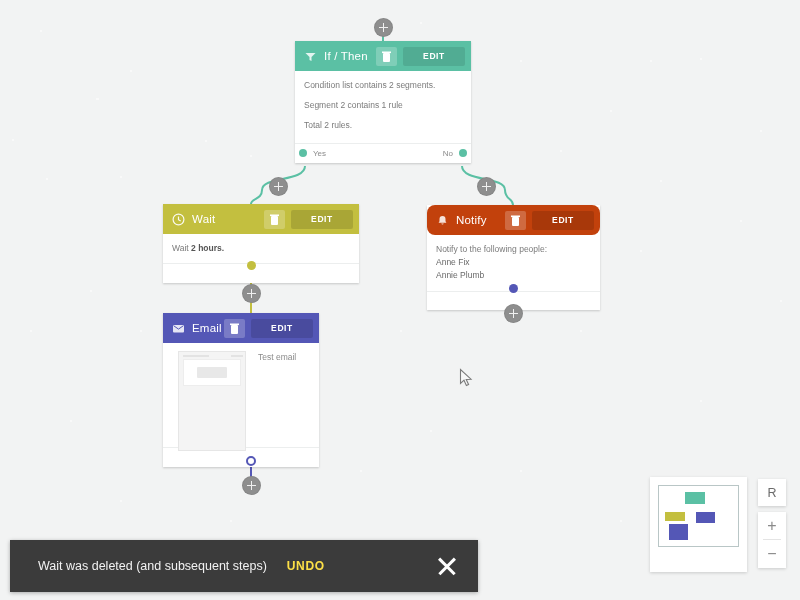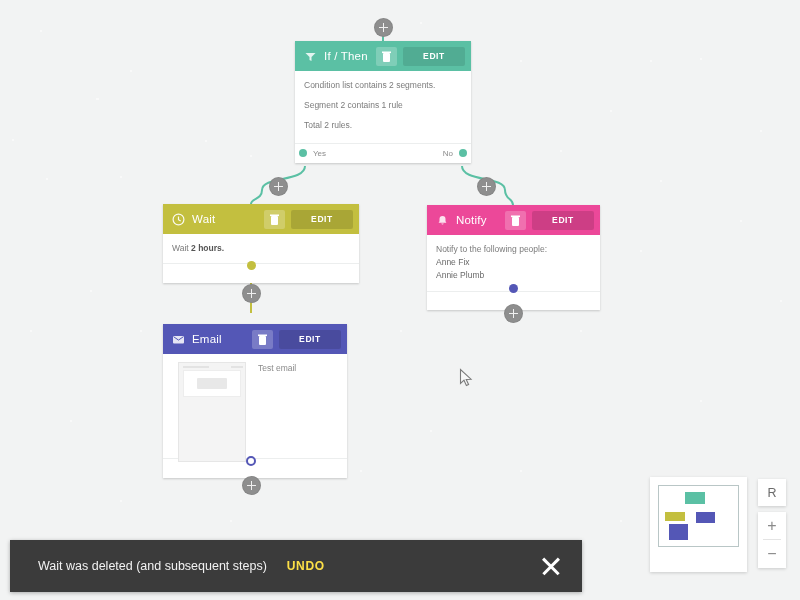--- a/index.html
+++ b/index.html
@@ -100,26 +100,26 @@
     background: #5bc0a4; display: inline-block;
   }
 
   
   #node-wait { left: 163px; top: 204px; width: 196px; }
   #node-wait .node-header { background: #c3bf3f; }
   #node-wait .out-row { border-top: 1px solid #eceeee; height: 19px; }
 
   
   #node-notify { left: 427px; top: 205px; width: 173px; }
-  #node-notify .node-header { background: #ec4899; }
+  #node-notify .node-header { background: #c2410c; border-radius: 8px; }
   #node-notify .people { color: #6a6a6a; }
   #node-notify .out-row { border-top: 1px solid #eceeee; height: 18px; }
 
   
-  #node-email { left: 163px; top: 324px; width: 184px; }
+  #node-email { left: 163px; top: 313px; width: 156px; }
   #node-email .node-header { background: #5457b6; }
   #node-email .email-body {
     display: flex;
     padding: 8px 9px 0 15px;
     height: 104px;
     box-sizing: border-box;
   }
   .email-thumb {
     width: 68px; height: 100px;
     background: #f4f4f4;
@@ -173,21 +173,21 @@
     background: #ffffff;
     border: 2px solid #5457b6;
     box-sizing: border-box;
     width: 10px; height: 10px;
   }
 
   
   #snackbar {
     position: absolute;
     left: 10px; bottom: 8px;
-    width: 572px; height: 52px;
+    width: 468px; height: 52px;
     background: #3b3b3b;
     display: flex; align-items: center;
     padding: 0 18px 0 28px;
     box-sizing: border-box;
     box-shadow: 0 1px 4px rgba(0,0,0,.3);
   }
   #snackbar .sb-msg { color: #f2f2f2; font-size: 12.5px; }
   #snackbar .sb-undo {
     color: #fde047; font-size: 12px; font-weight: bold;
     letter-spacing: .6px; margin-left: 20px;

